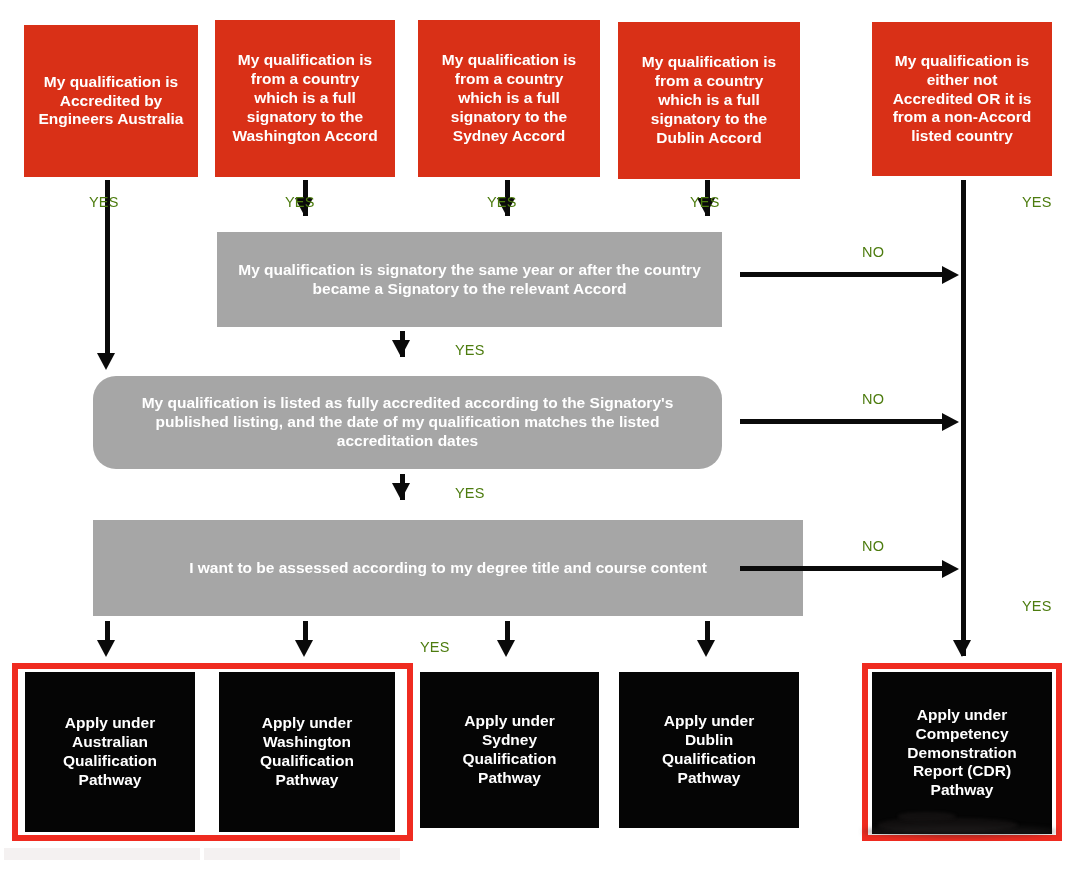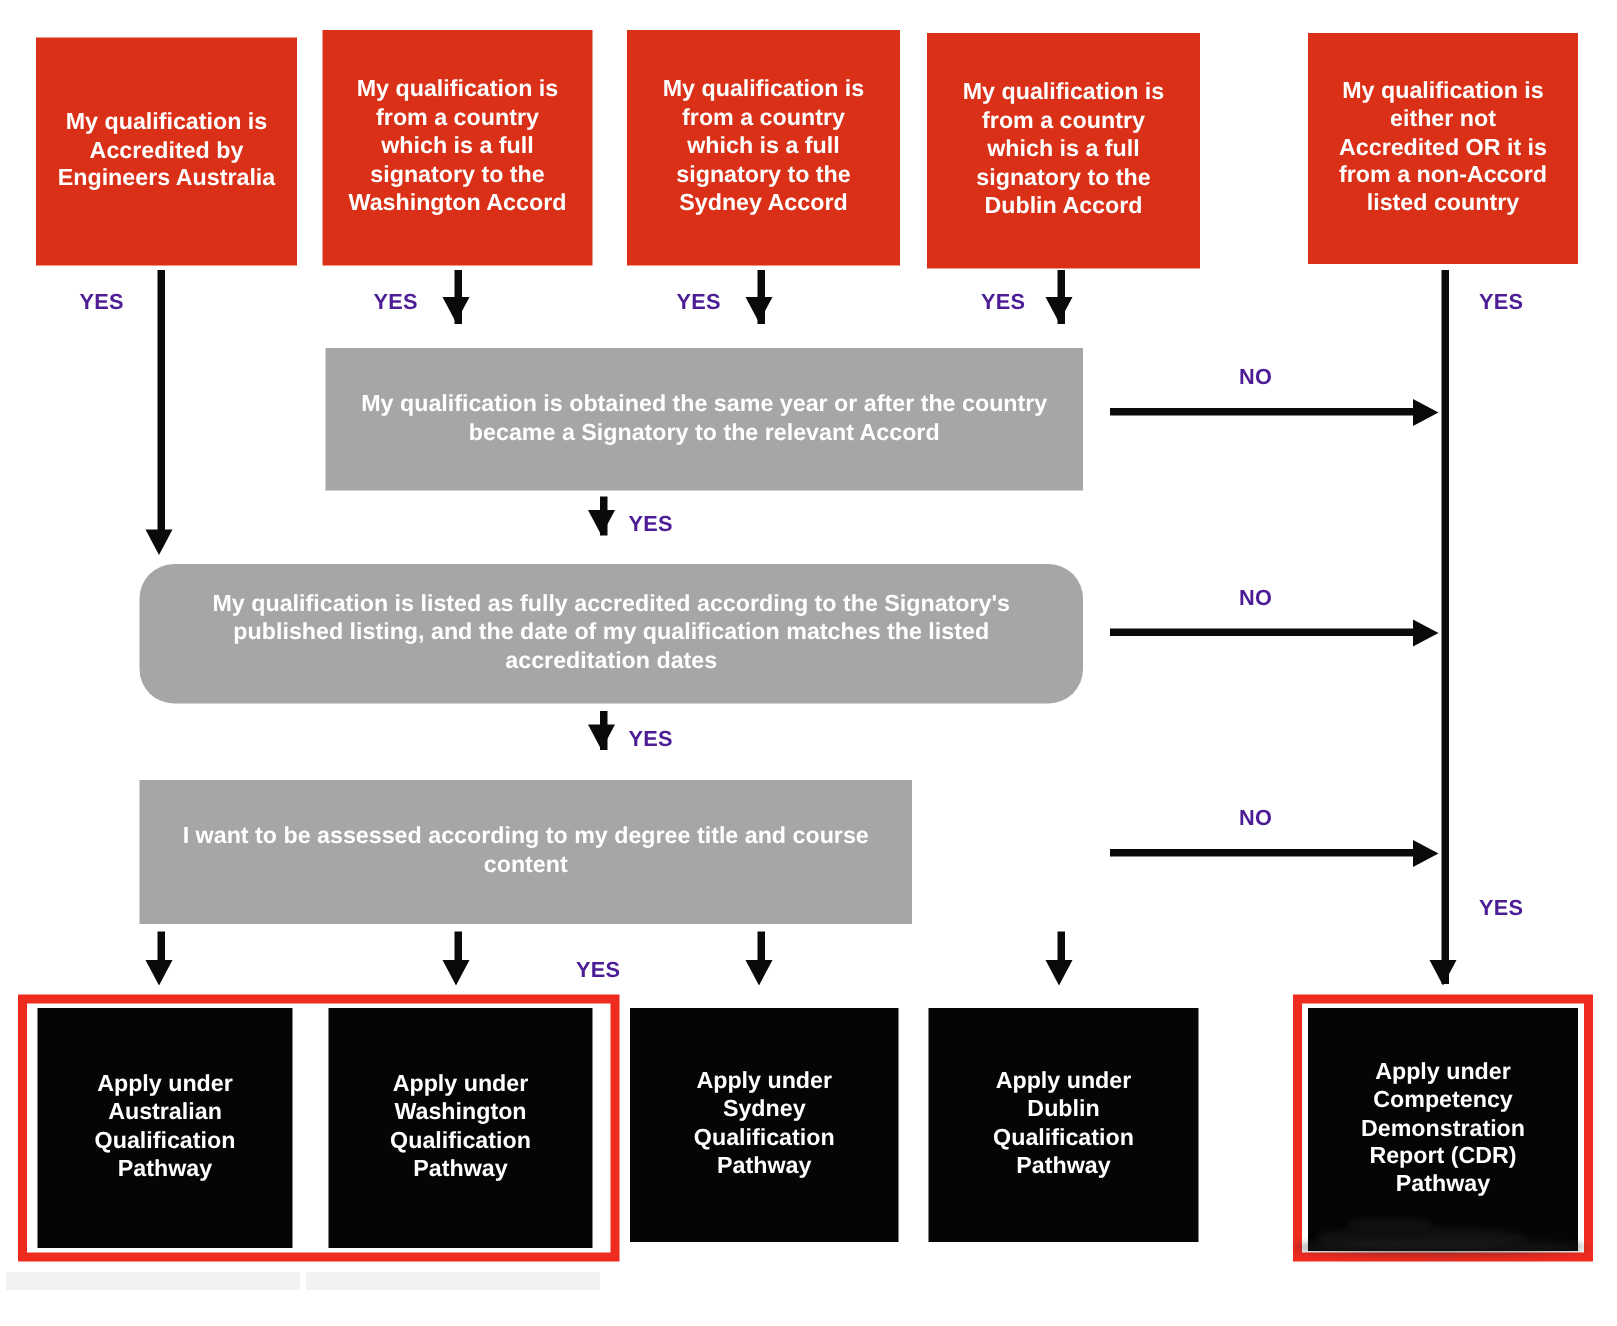--- a/index.html
+++ b/index.html
@@ -49,24 +49,25 @@
   }
   .box-text {
     display: block;
     white-space: pre-line;
   }
 
   
   .label {
     position: absolute;
     font-size: 14.5px;
-    font-weight: bold;
-    color: #4c1d95;
+    font-weight: normal;
+    color: #4d7c0f;
     letter-spacing: 0.2px;
     white-space: nowrap;
+    margin-left: 36px;
   }
 
   
   .vline {
     position: absolute;
     background: #0a0a0a;
     width: 5px;
   }
   .hline {
     position: absolute;
@@ -154,28 +155,28 @@
 
   <div class="box red-box" style="left:872px; top:22px; width:180px; height:154px;">
     <span class="box-text">My qualification is
 either not
 Accredited OR it is
 from a non-Accord
 listed country</span>
   </div>
 
   <div class="box gray-box" style="left:217px; top:232px; width:505px; height:95px;">
-    <span class="box-text">My qualification is obtained the same year or after the country became a Signatory to the relevant Accord</span>
+    <span class="box-text">My qualification is signatory the same year or after the country became a Signatory to the relevant Accord</span>
   </div>
 
   <div class="box gray-box" style="left:93px; top:376px; width:629px; height:93px;border-radius:23px;">
     <span class="box-text">My qualification is listed as fully accredited according to the Signatory's published listing, and the date of my qualification matches the listed accreditation dates</span>
   </div>
 
-  <div class="box gray-box" style="left:93px; top:520px; width:515px; height:96px;">
+  <div class="box gray-box" style="left:93px; top:520px; width:710px; height:96px;">
     <span class="box-text">I want to be assessed according to my degree title and course content</span>
   </div>
 
   <div class="box black-box" style="left:25px; top:672px; width:170px; height:160px;">
     <span class="box-text">Apply under
 Australian
 Qualification
 Pathway</span>
   </div>
 

